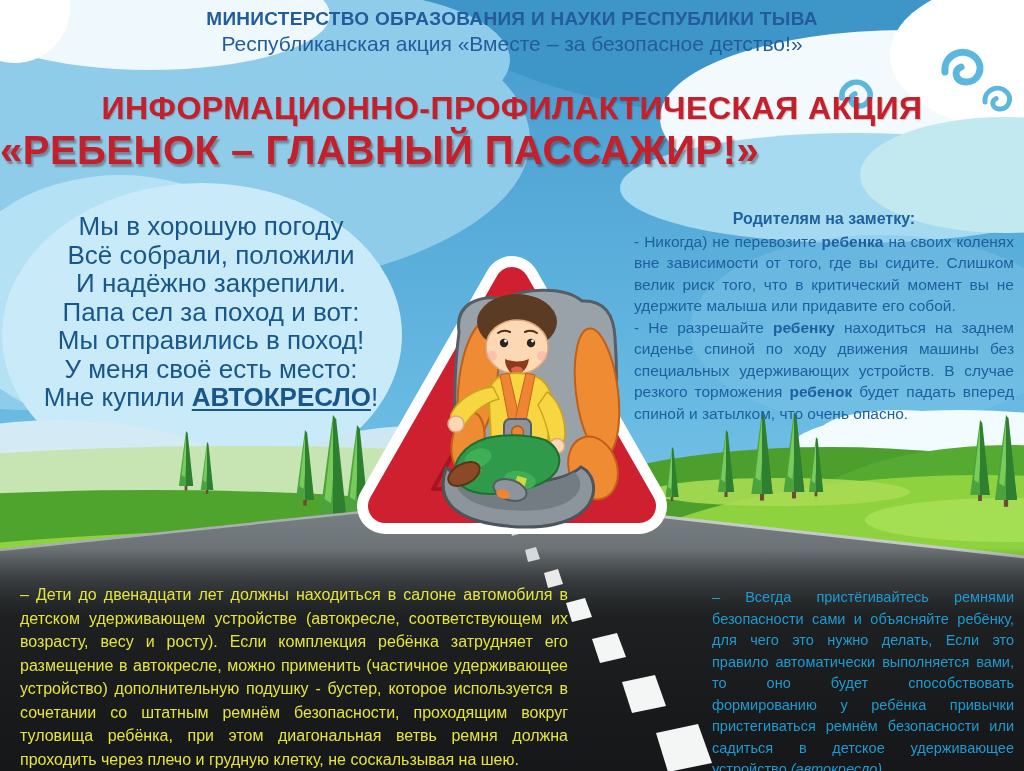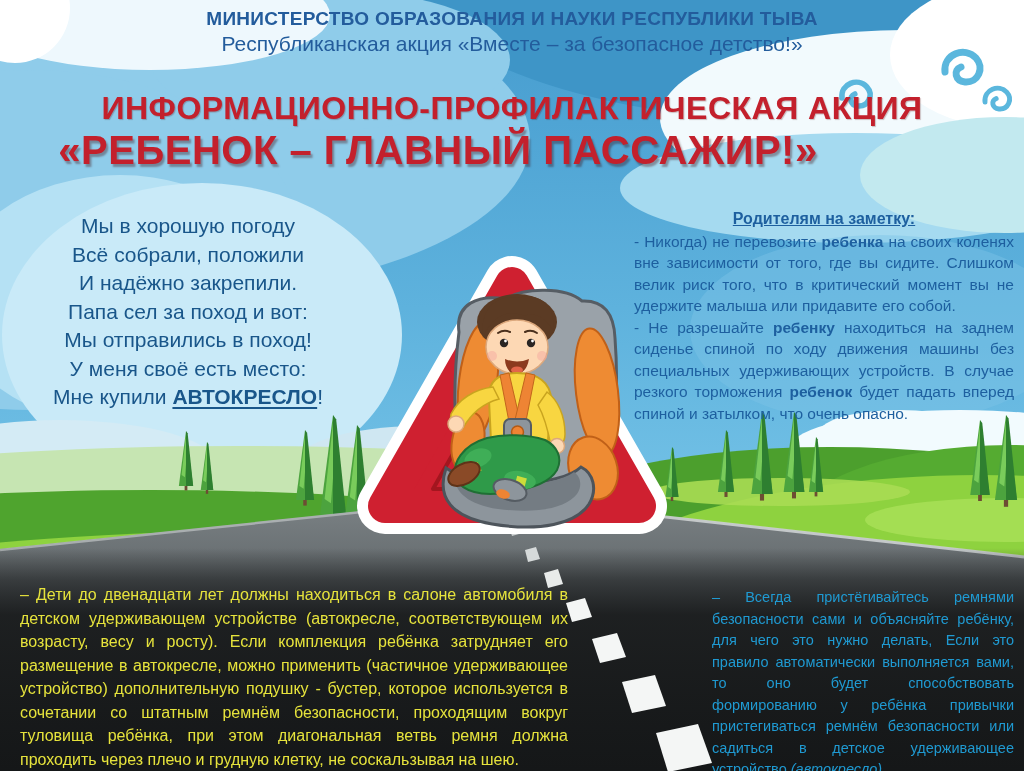--- a/index.html
+++ b/index.html
@@ -8,26 +8,26 @@
     font-family:"Liberation Sans","DejaVu Sans",sans-serif;
     -webkit-font-smoothing:antialiased;
   }
   #scene{position:absolute;left:0;top:0;width:1024px;height:771px;display:block;}
   .txt{position:absolute;z-index:5;}
   .hdr{left:0;top:6px;width:1024px;text-align:center;color:#235c9c;}
   .hdr1{font-size:19px;font-weight:bold;line-height:25px;letter-spacing:.3px;}
   .hdr2{font-size:21px;font-weight:400;line-height:26px;}
   .sub{left:0;top:90px;width:1024px;text-align:center;color:#c3202c;font-weight:bold;
        font-size:32px;letter-spacing:.5px;text-shadow:1px 1px 1px rgba(80,0,0,.25);}
-  .big{left:0;top:128px;width:876px;text-align:center;color:#c3202c;font-weight:bold;
+  .big{left:0;top:128px;width:876px;text-align:left;color:#c3202c;font-weight:bold;
        font-size:40px;letter-spacing:.5px;text-shadow:2px 3px 2px rgba(60,0,0,.35);}
-  .poem{left:19px;top:212px;width:338px;text-align:center;color:#19568a;
-        font-size:21px;line-height:28.5px;font-weight:500;}
+  .poem{left:42px;top:212px;width:338px;text-align:center;color:#19568a;
+        font-size:26px;line-height:28.5px;font-weight:500;}
   .note{left:634px;top:208px;width:380px;color:#1d5f9f;font-size:15.5px;line-height:21.5px;}
-  .note .note-title{text-align:center;font-weight:bold;font-size:16px;margin:0 0 1px 0;text-decoration:underline;}
+  .note .note-title{text-align:center;font-weight:bold;font-size:16px;margin:0 0 1px 0;}
   .note p{margin:0;text-align:justify;}
   .rules-left{left:20px;top:583px;width:548px;color:#e6e33c;font-size:16px;line-height:23.5px;}
   .rules-left p{margin:0;text-align:justify;}
   .rules-right{left:712px;top:587px;width:302px;color:#1f9ad2;font-size:14.5px;line-height:21.5px;}
   .rules-right p{margin:0;text-align:justify;}
   .b{font-weight:bold;}
   .u{text-decoration:underline;text-decoration-thickness:2px;text-underline-offset:3px;}
   .i{font-style:italic;}
 </style>
 </head>

